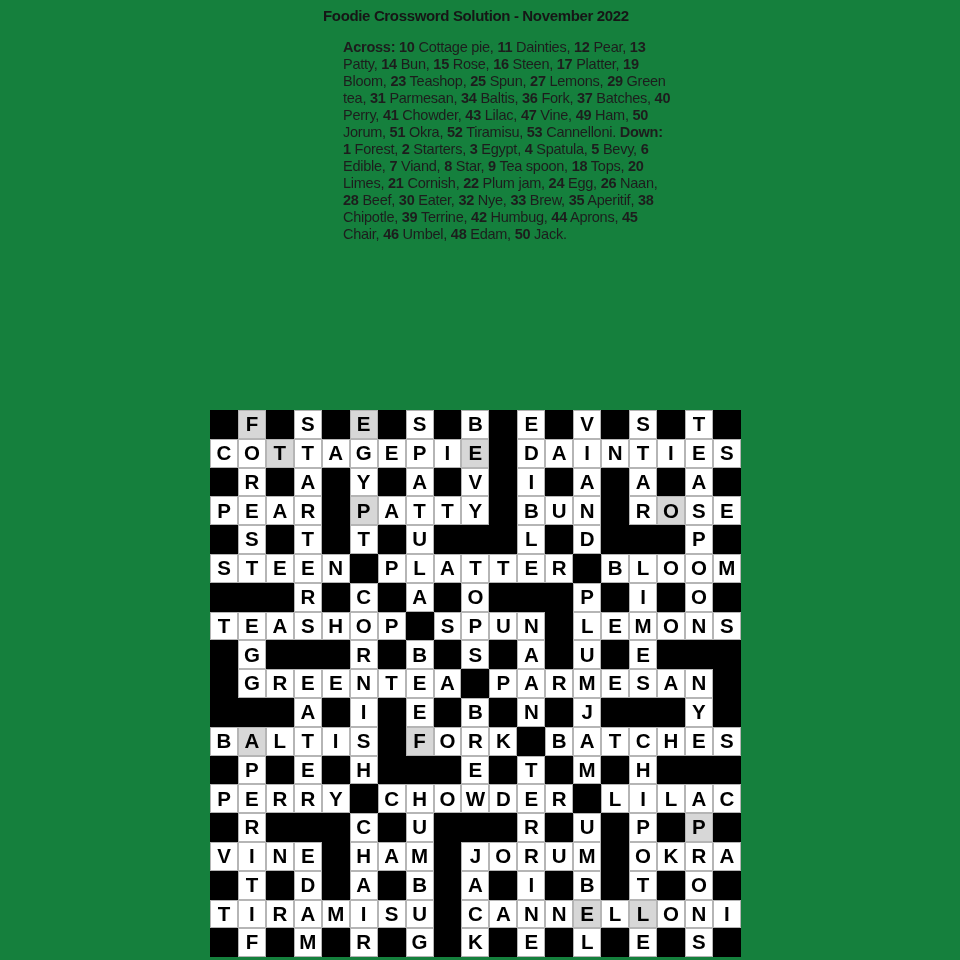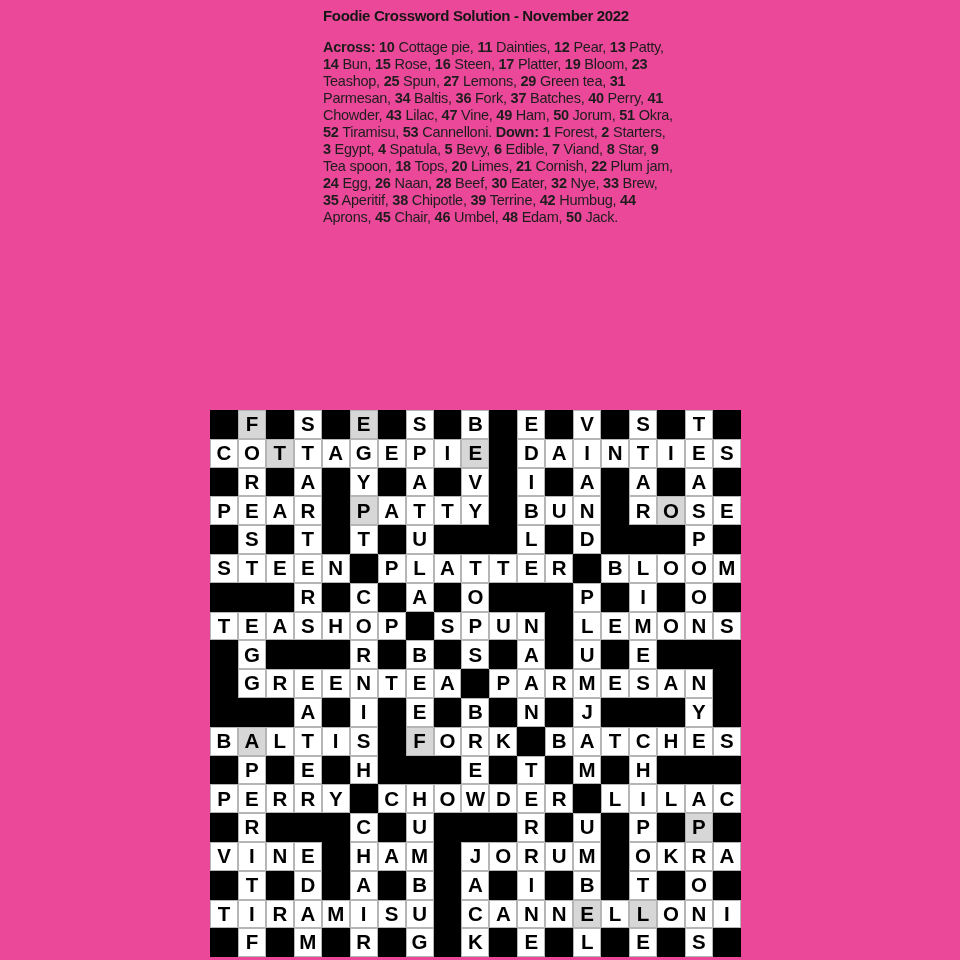--- a/index.html
+++ b/index.html
@@ -8,21 +8,21 @@
     background: #ffffff;
     width: 960px;
     height: 960px;
     overflow: hidden;
     font-family: "Liberation Sans", sans-serif;
   }
   #page {
     position: relative;
     width: 960px;
     height: 960px;
-    background: #ec4899;
+    background: #15803d;
   }
   .header {
     position: absolute;
     left: 323px;
     top: 7px;
     width: 350px;
     color: #1b1b1b;
   }
   .title {
     font-size: 15px;
@@ -30,20 +30,21 @@
     letter-spacing: -0.35px;
     margin: 0 0 14px 0;
     color: #161616;
     white-space: nowrap;
   }
   .solution-text {
     font-size: 14.5px;
     line-height: 17px;
     letter-spacing: -0.25px;
     color: #1d1d1d;
+    margin-left: 20px;
   }
   .solution-text strong { font-weight: 700; }
   .grid {
     position: absolute;
     left: 210px;
     top: 410px;
     display: grid;
     grid-template-columns: repeat(19, 27.95px);
     grid-auto-rows: 28.8px;
   }

